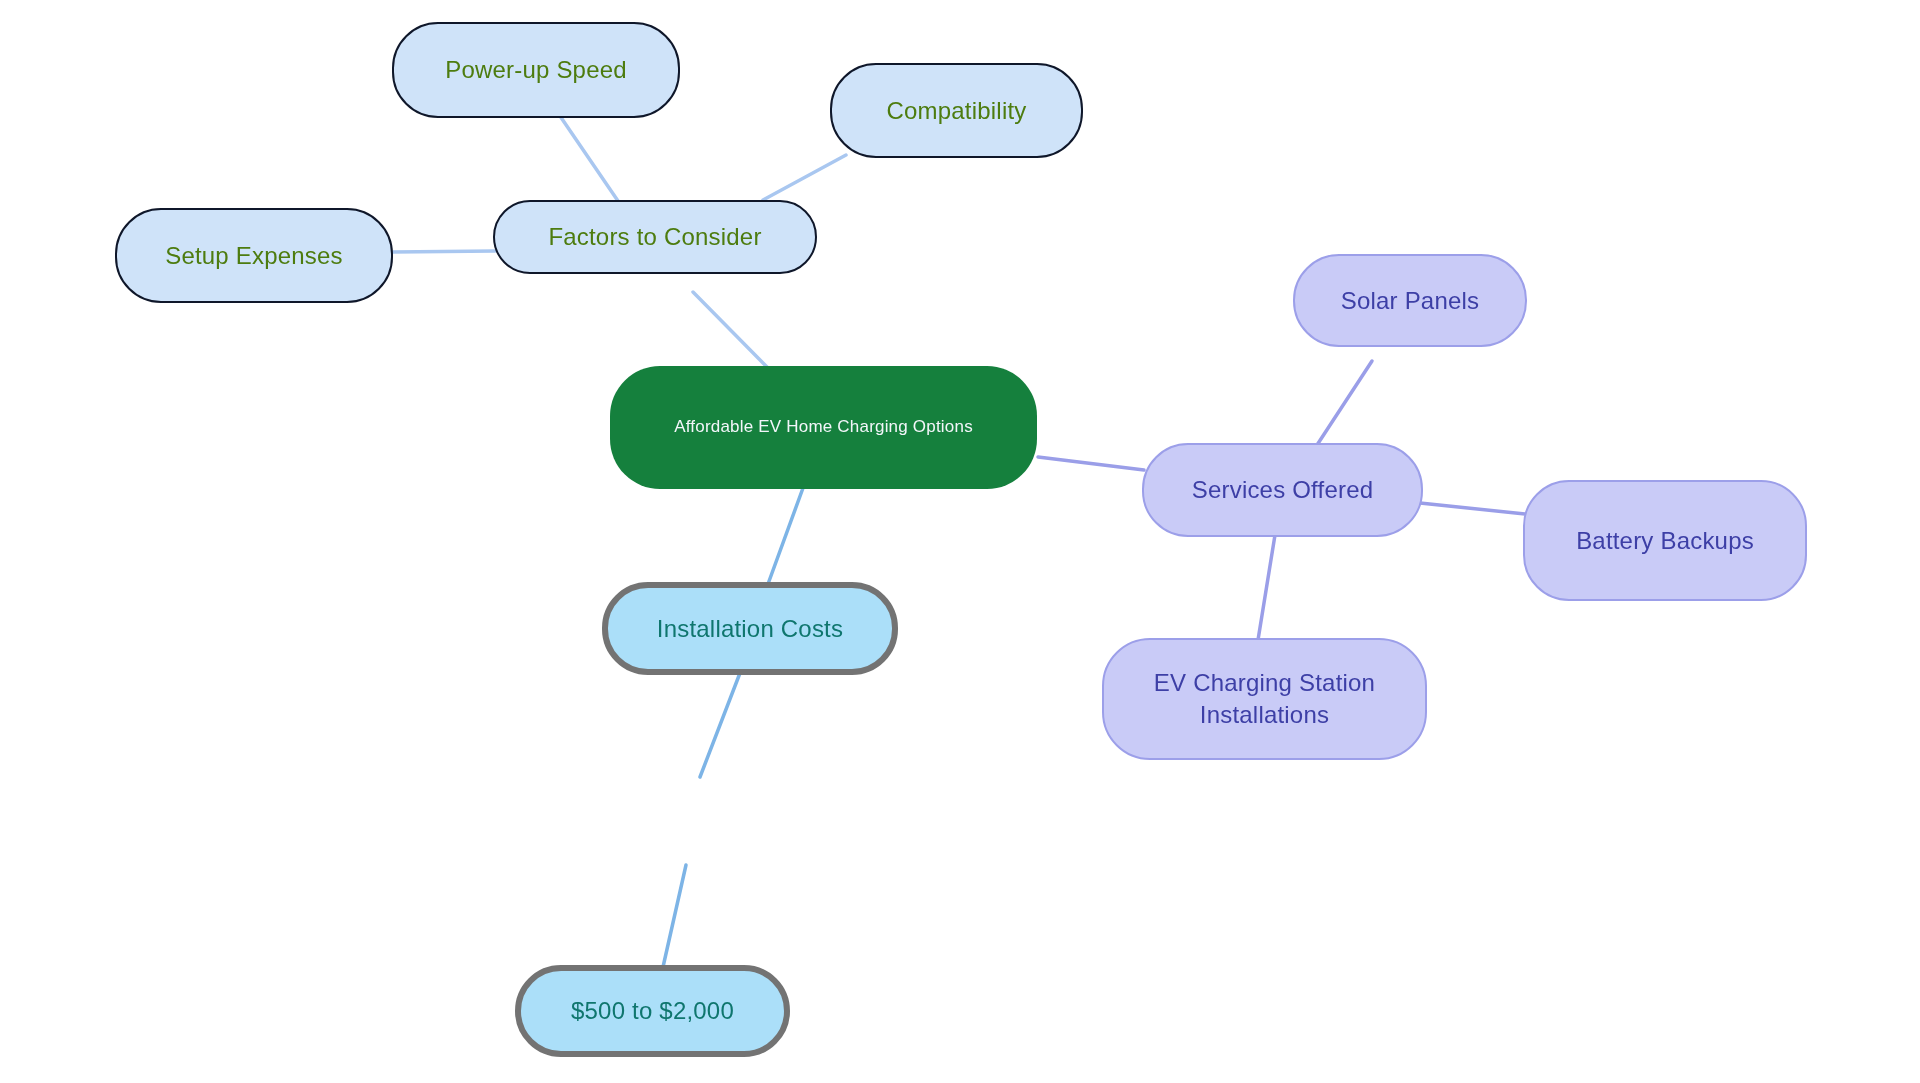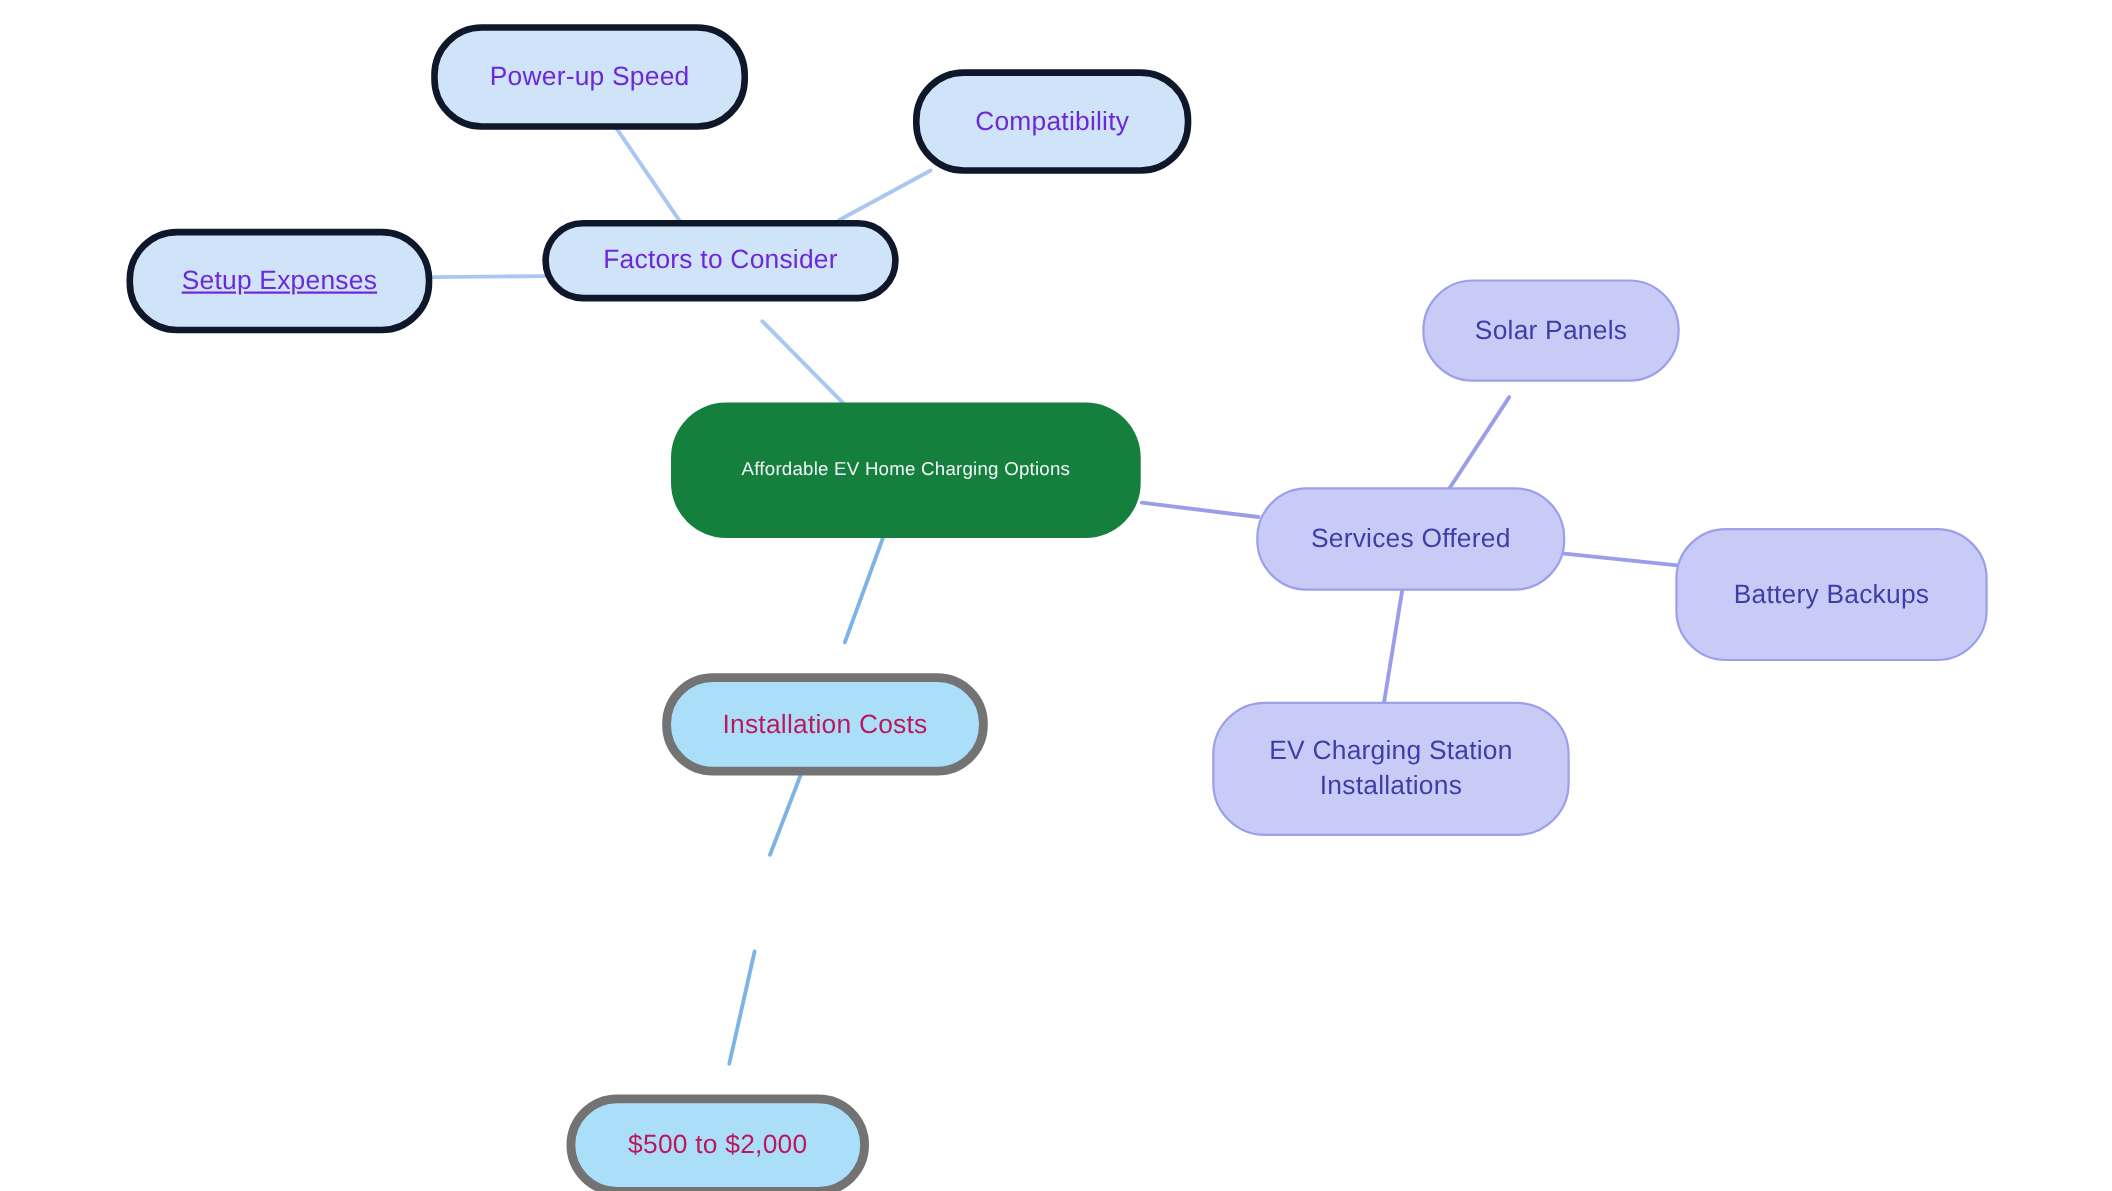--- a/index.html
+++ b/index.html
@@ -37,30 +37,29 @@
   .node-root {
     background: #15803d;
     color: #f3f6fa;
     border-radius: 50px;
     font-size: 17px;
     padding: 0 40px;
     z-index: 2;
   }
   .node-blue {
     background: #cfe3f9;
-    border: 6px solid #0f172a;
-    color: #6d28d9;
+    border: 2px solid #0f172a;
+    color: #4d7c0f;
     padding: 0 26px;
   }
   .node-cyan {
     background: #abdff9;
-    border: 8px solid #737373;
-    color: #be185d;
+    border: 6px solid #737373;
+    color: #0f766e;
     padding: 0 26px;
-    margin-top: 30px;
   }
   .node-lavender {
     background: #c9cbf7;
     border: 2px solid #9c9fe9;
     color: #3d3fa6;
     padding: 0 26px;
   }
 </style>
 </head>
 <body>
@@ -90,21 +89,21 @@
 
   <div class="node node-blue" style="left:493px; top:200px; width:324px; height:74px;">
     <span class="label">Factors to Consider</span>
   </div>
   <div class="node node-blue" style="left:392px; top:22px; width:288px; height:96px;">
     <span class="label">Power-up Speed</span>
   </div>
   <div class="node node-blue" style="left:830px; top:63px; width:253px; height:95px;">
     <span class="label">Compatibility</span>
   </div>
-  <div class="node node-blue" style="left:115px; top:208px; width:278px; height:95px;text-decoration:underline;">
+  <div class="node node-blue" style="left:115px; top:208px; width:278px; height:95px;">
     <span class="label">Setup Expenses</span>
   </div>
 
   <div class="node node-lavender" style="left:1142px; top:443px; width:281px; height:94px;">
     <span class="label">Services Offered</span>
   </div>
   <div class="node node-lavender" style="left:1293px; top:254px; width:234px; height:93px;">
     <span class="label">Solar Panels</span>
   </div>
   <div class="node node-lavender" style="left:1523px; top:480px; width:284px; height:121px;">

